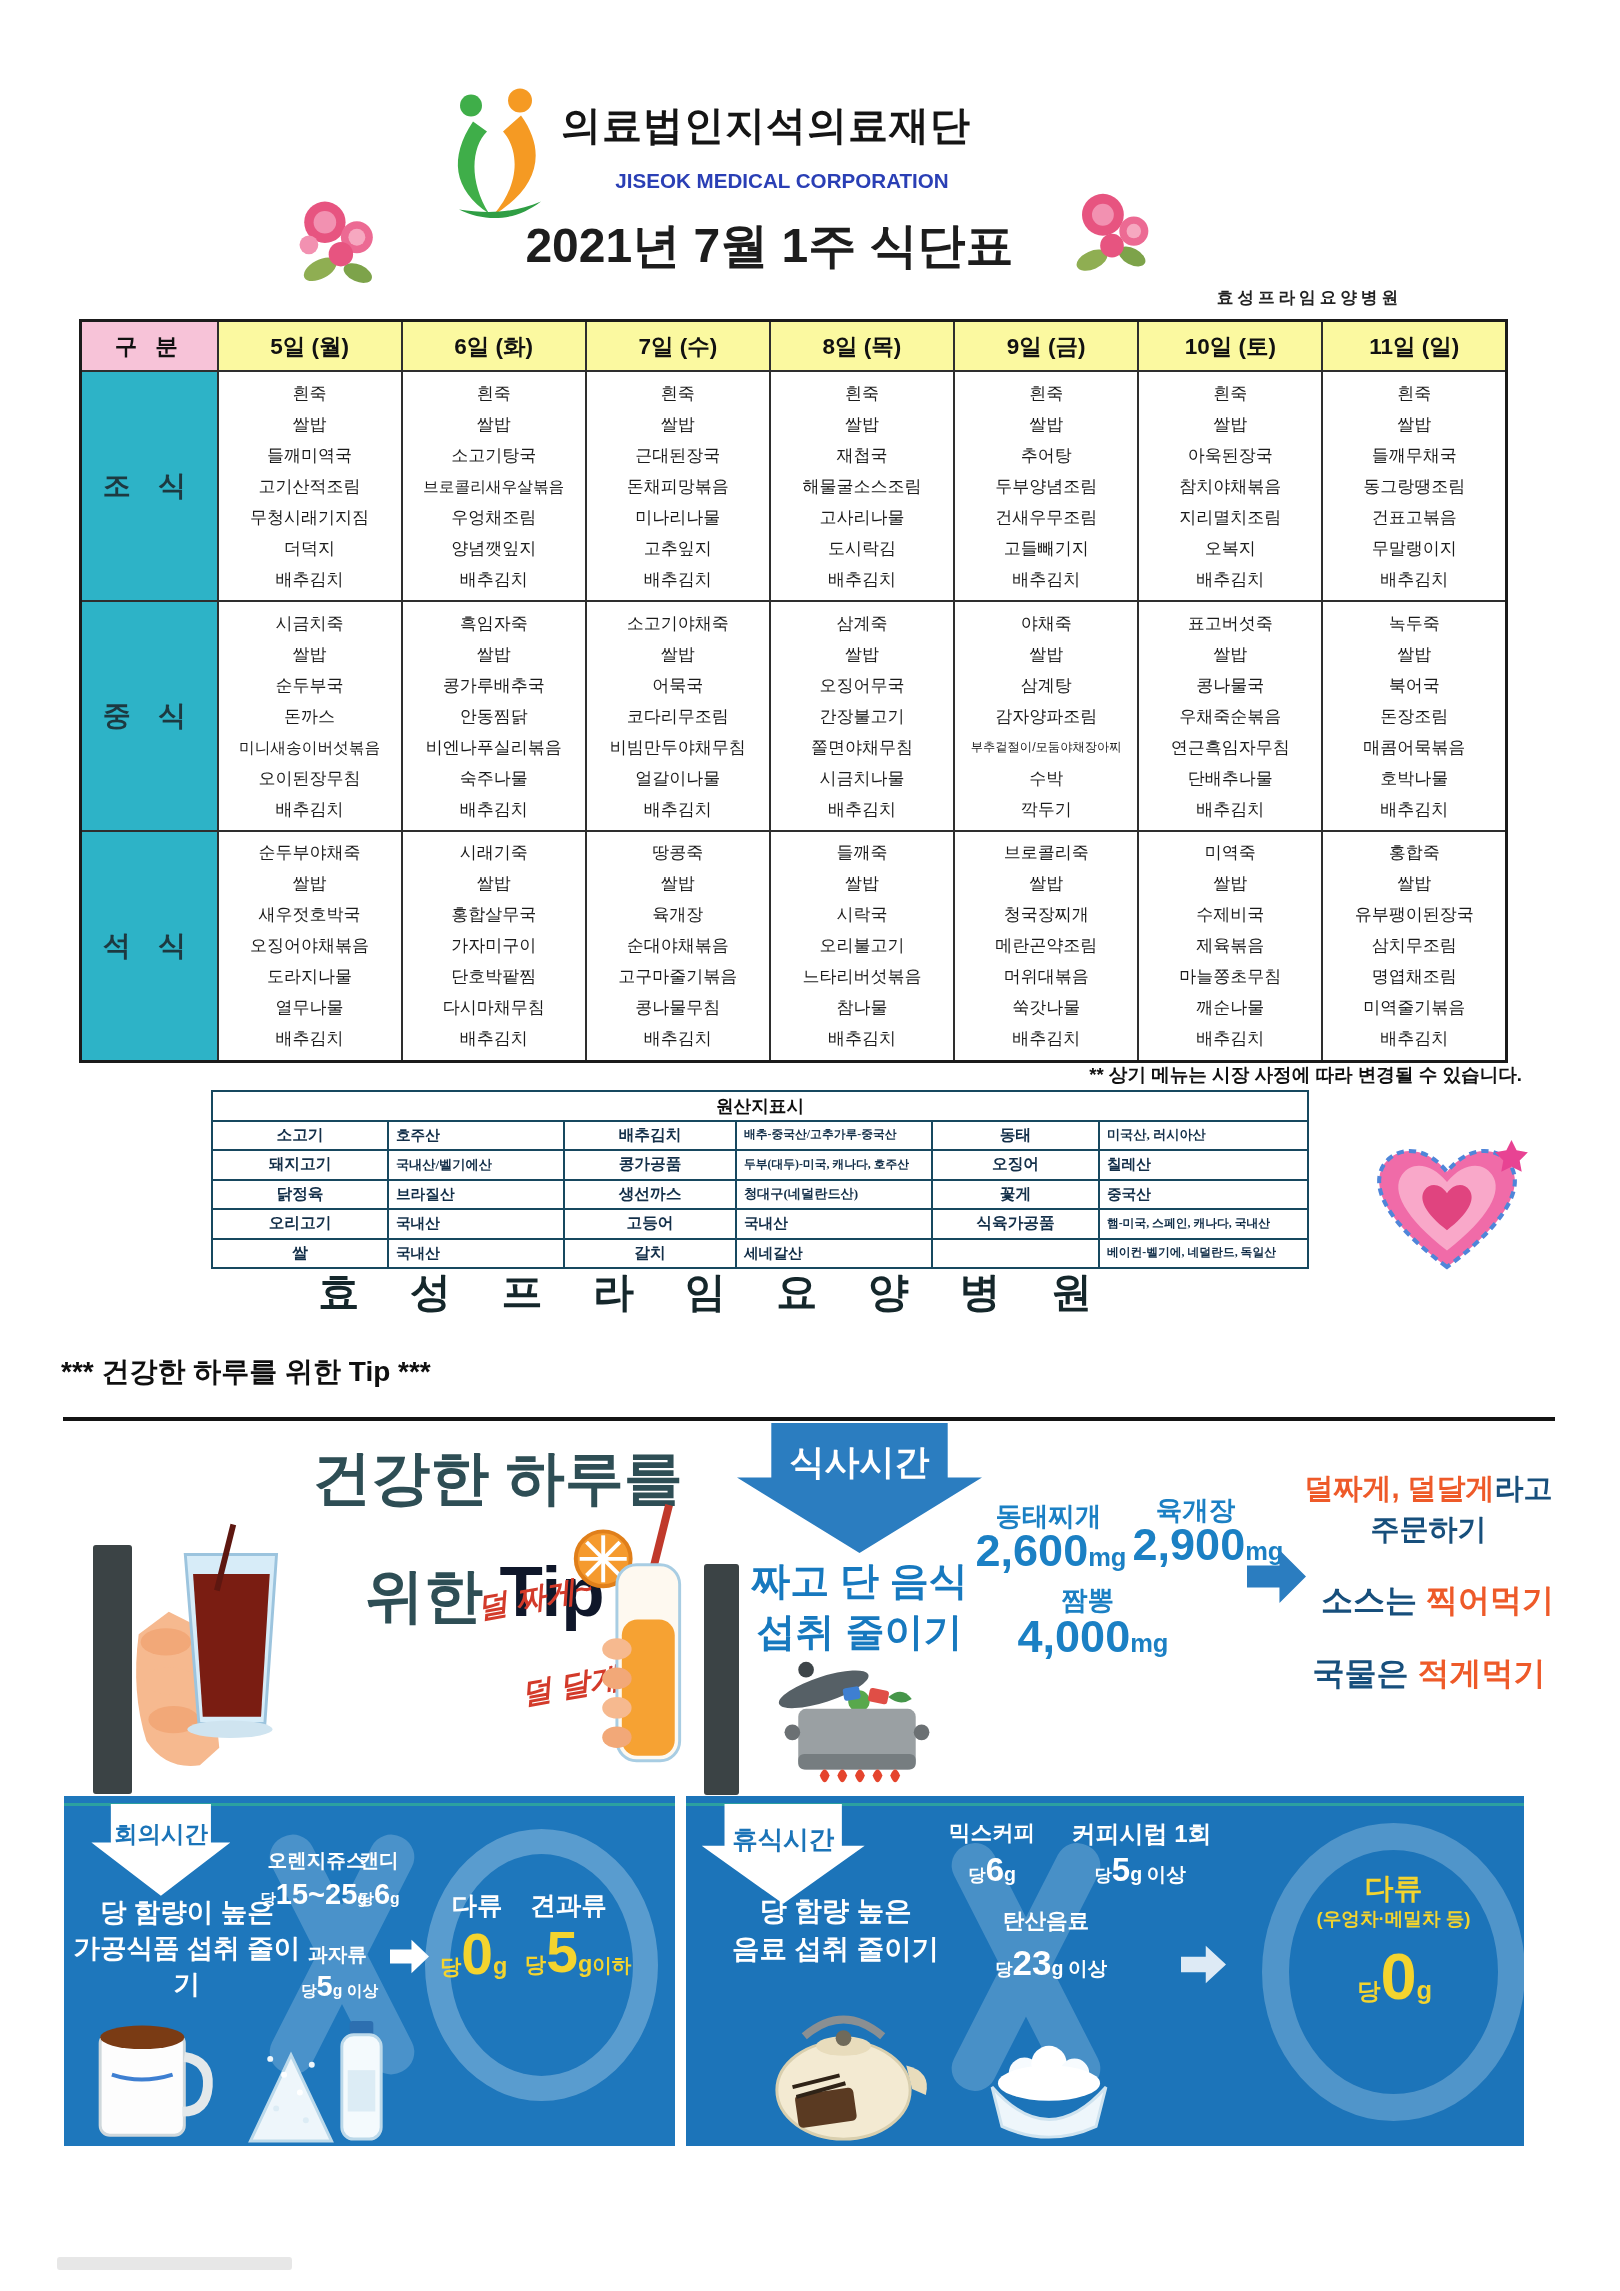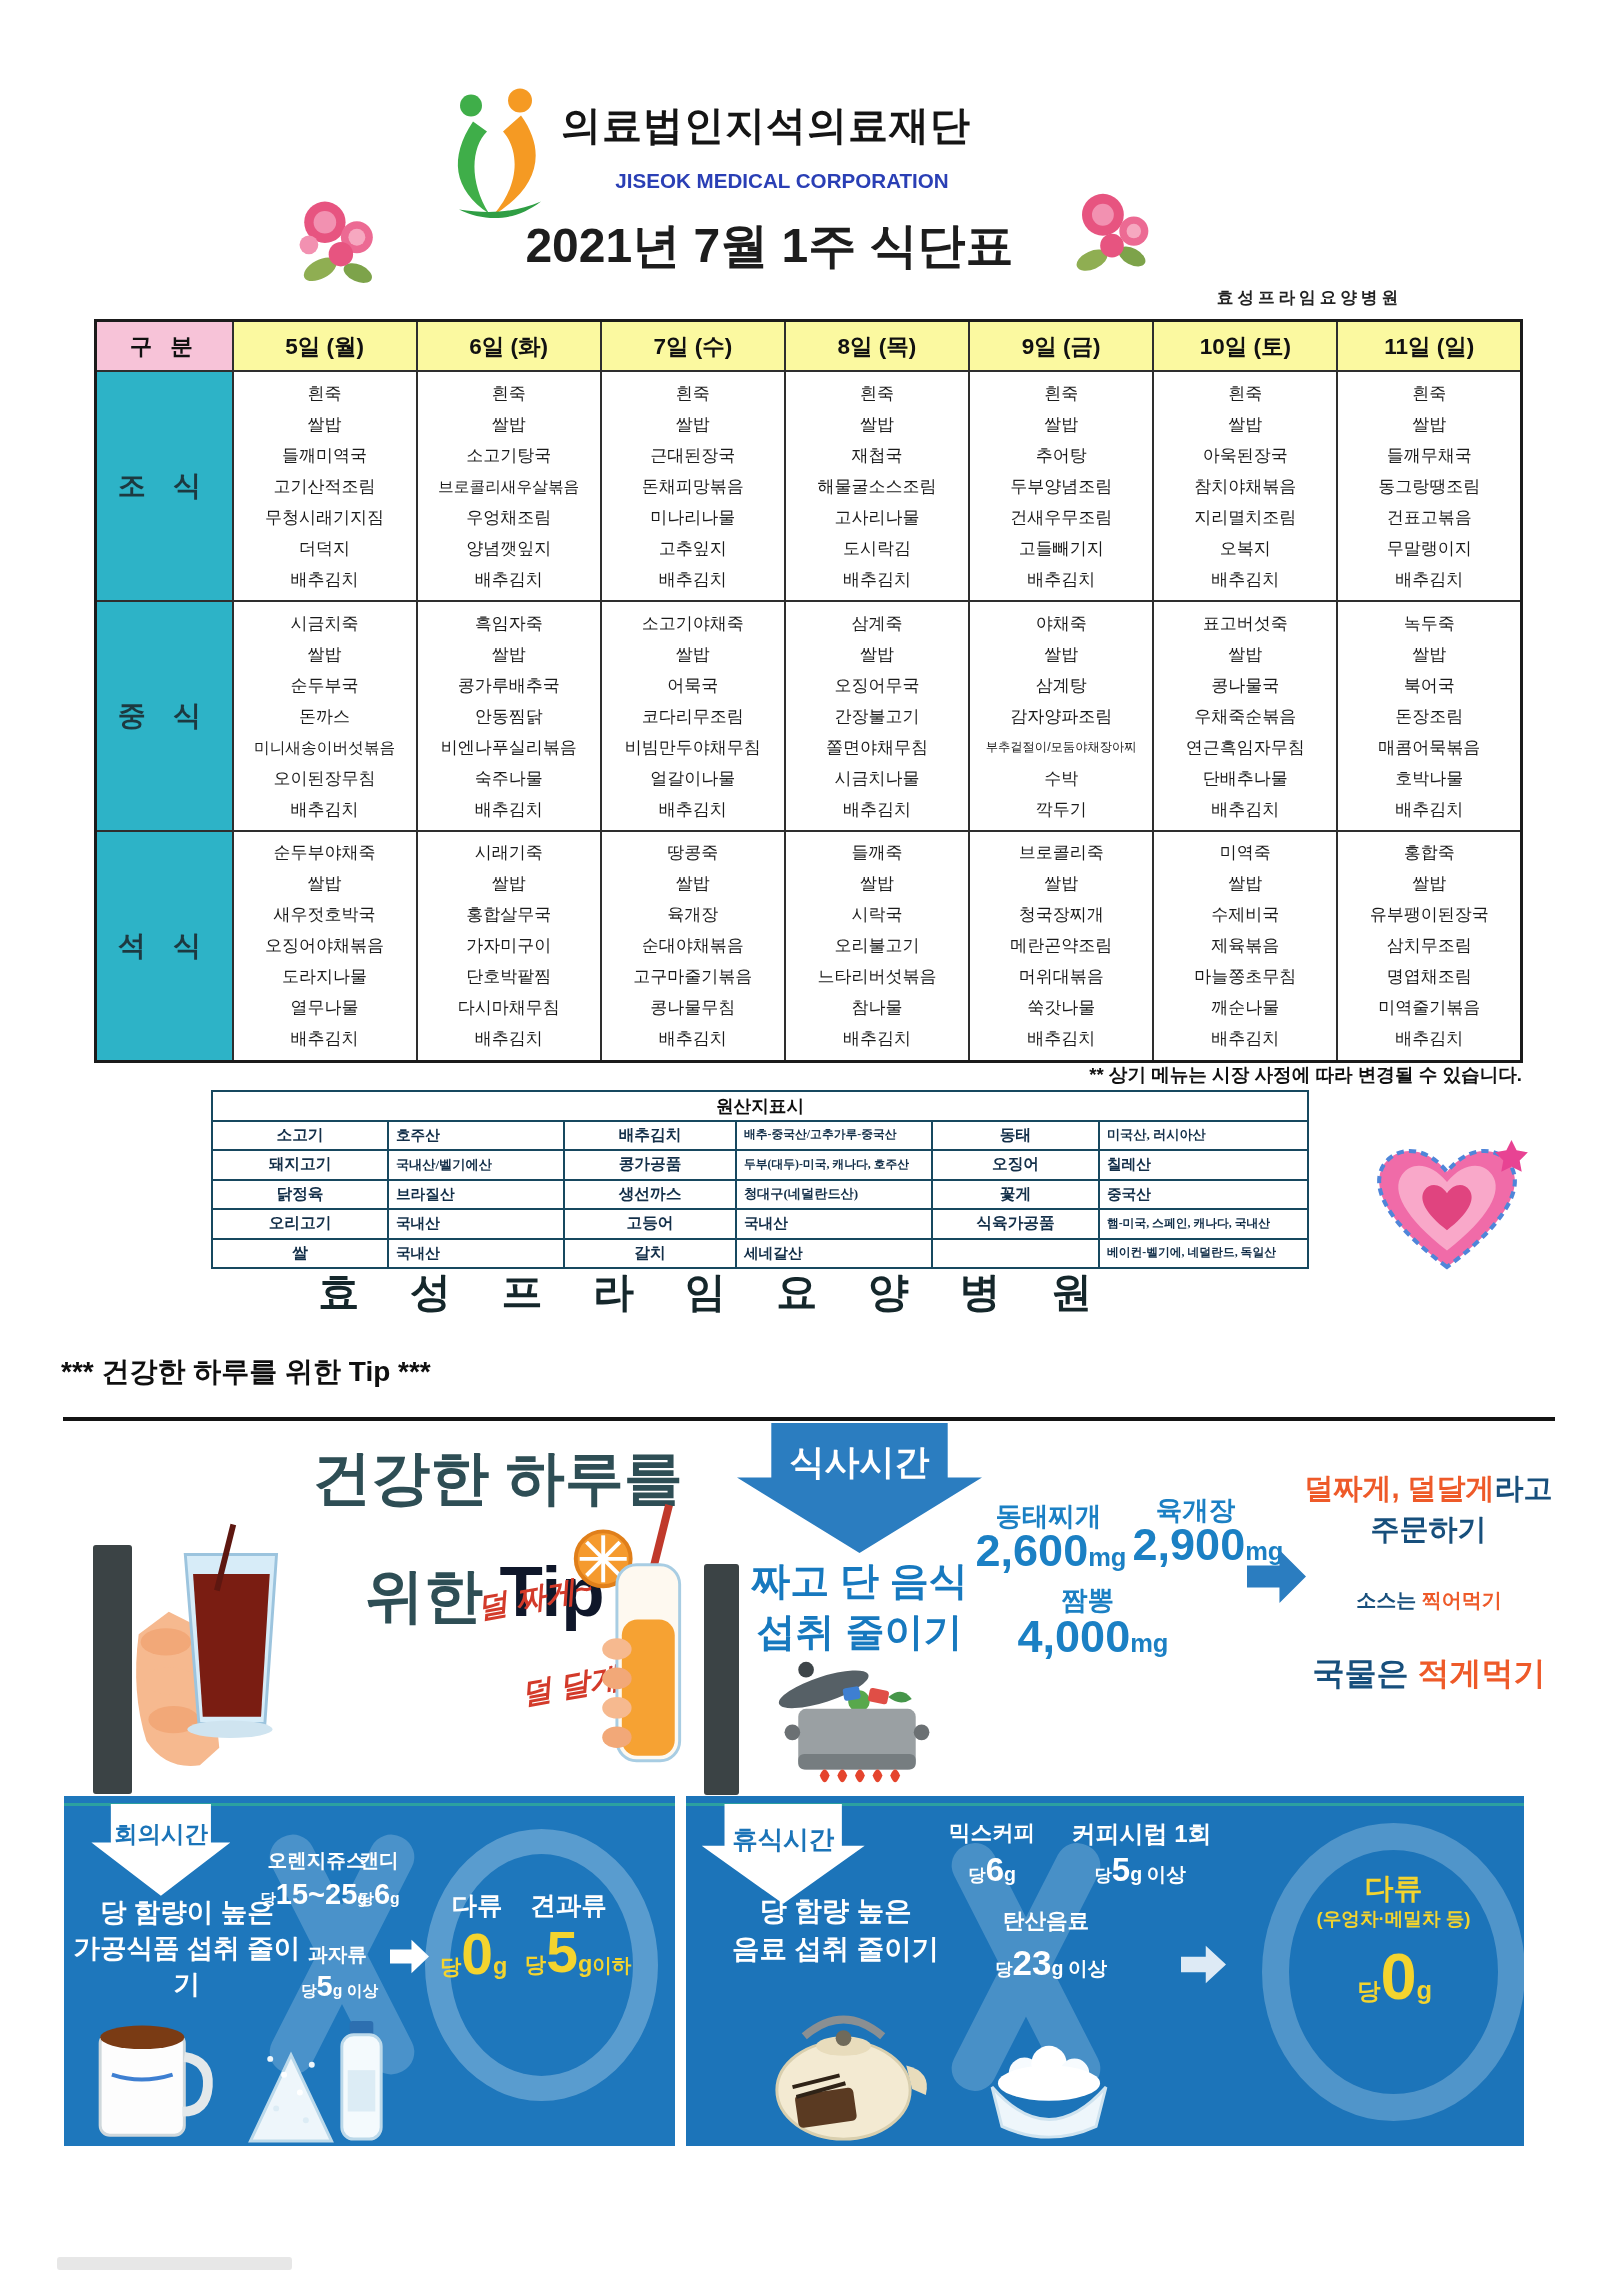--- a/index.html
+++ b/index.html
@@ -6,21 +6,21 @@
   #page{position:relative;width:1620px;height:2292px;background:#ffffff;font-family:"Liberation Sans",sans-serif;overflow:hidden;margin:0 auto;}
   .abs{position:absolute;}
 
   
   .org-name{left:561px;top:98px;width:461px;font-size:40px;font-weight:900;color:#151515;letter-spacing:1px;}
   .org-en{left:576px;top:169px;width:412px;text-align:center;font-size:20.6px;font-weight:bold;color:#2a3fb5;}
   .doc-title{left:461px;top:214px;width:617px;text-align:center;font-size:48px;font-weight:900;color:#1d1d1d;}
   .hosp-small{left:1191px;top:286px;width:211px;text-align:right;font-size:16.7px;color:#222;letter-spacing:3.9px;font-weight:bold;}
 
   
-  .menu-table{position:absolute;left:94px;top:319px;width:1429px;border-collapse:collapse;table-layout:fixed;border:3.9px solid #1b1b1b;}
+  .menu-table{position:absolute;left:79px;top:319px;width:1429px;border-collapse:collapse;table-layout:fixed;border:3.9px solid #1b1b1b;}
   .menu-table th,.menu-table td{border:2px solid #2e2e2e;}
   .menu-table thead th{height:46px;font-size:22.5px;font-weight:900;color:#111;}
   .menu-table .corner{background:#f7c3d8;letter-spacing:5.9px;}
   .menu-table .day{background:#fbf9a0;}
   .menu-table .meal-label{background:#2db3c7;font-size:28px;font-weight:900;letter-spacing:9.8px;color:#1d3940;}
   .menu-table tbody tr{height:230px;}
   .menu-table td.menu-cell{background:#fff;vertical-align:middle;padding:2.9px 2px;}
   .menu-item{text-align:center;font-size:17px;line-height:31px;color:#1b1b1b;}
   .menu-item.sm{font-size:15.7px;}
   .menu-item.xs{font-size:12.3px;}
@@ -511,21 +511,21 @@
   <div class="abs food-name" style="left:1014px;top:1582px;width:147px;">짬뽕</div>
   <div class="abs food-val" style="left:995px;top:1611px;width:196px;">
     <span class="num">4,000</span><span class="unit">mg</span>
   </div>
   <div class="abs arrow-right banner-blue" style="left:1247px;top:1549px;width:59px;height:55px;"></div>
 
   <div class="abs advice" style="left:1302px;top:1468px;width:253px;font-size:29px;">
     <span class="hl">덜짜게, 덜달게</span><span class="nv">라고</span><br>
     <span class="nv">주문하기</span>
   </div>
-  <div class="abs advice" style="left:1304px;top:1580px;width:250px;font-size:20px;">
+  <div class="abs advice" style="left:1304px;top:1580px;width:250px;font-size:32px;text-align:right;">
     <span class="nv">소스는 </span><span class="hl">찍어먹기</span>
   </div>
   <div class="abs advice" style="left:1304px;top:1653px;width:250px;font-size:32px;">
     <span class="nv">국물은 </span><span class="hl">적게먹기</span>
   </div>
 
   <div class="abs panel" style="left:64px;top:1796px;width:611px;height:350px;">
     <div class="teal-line"></div>
     <div class="abs banner-arrow banner-white" style="left:27.4px;top:7.8px;width:139px;height:92px;"></div>
     <div class="abs banner-label" style="left:27.4px;top:21.6px;width:139px;font-size:23.5px;color:#1b74b8;">회의시간</div>

